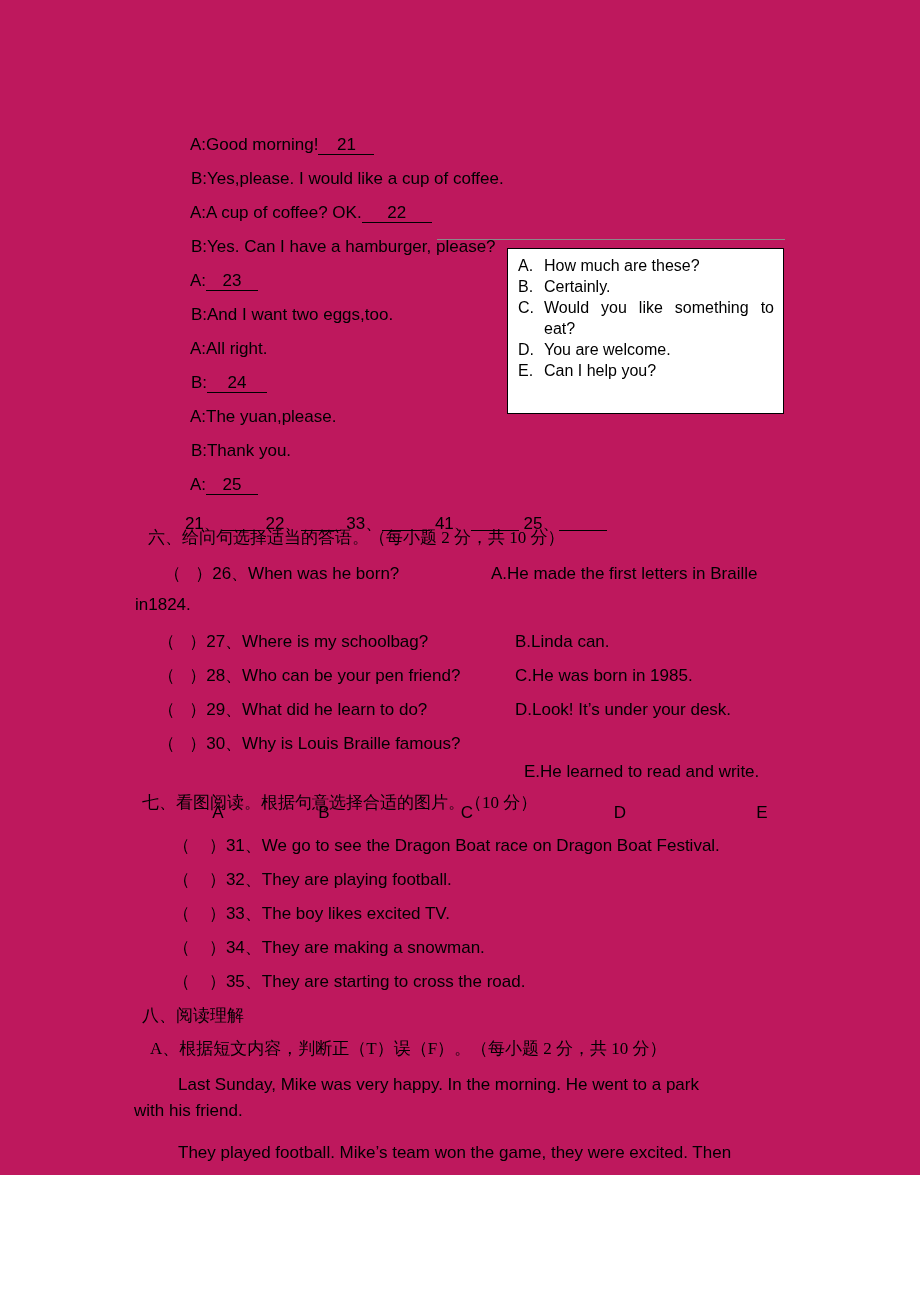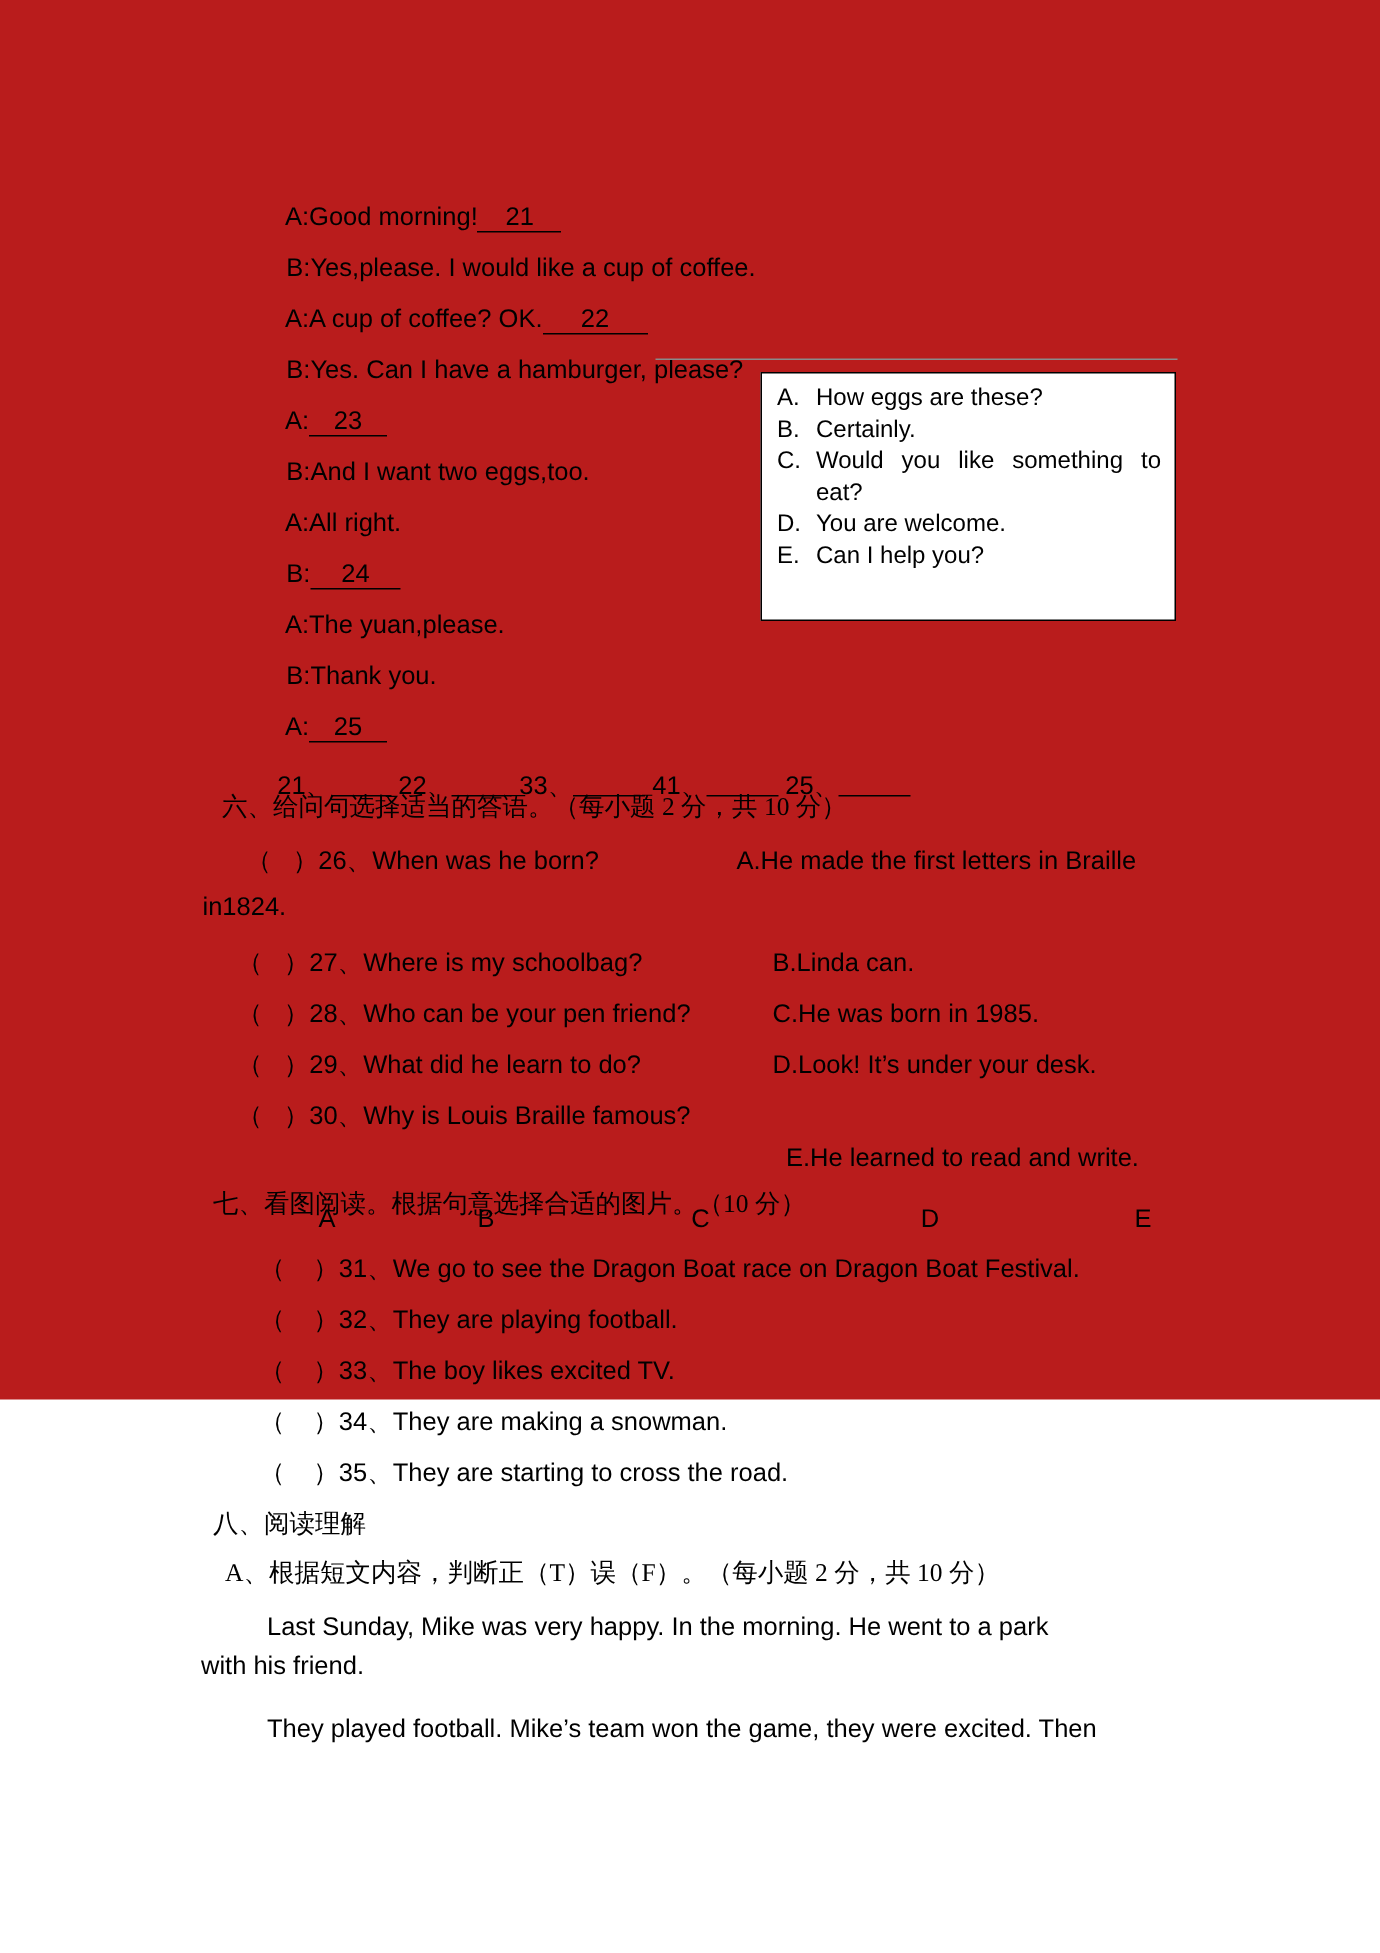--- a/index.html
+++ b/index.html
@@ -13,22 +13,22 @@
     position: relative;
     font-family: "Liberation Sans", sans-serif;
     color: #000000;
     overflow: hidden;
   }
 
   .page {
     position: absolute;
     left: 0; top: 0;
     width: 920px;
-    height: 933px;
-    background: #b91c1c;
+    height: 1175px;
+    background: #be185d;
   }
 
   
   .ln {
     position: absolute;
     font-size: 17px;
     line-height: 18px;
     white-space: pre;
     letter-spacing: 0px;
   }
@@ -153,21 +153,21 @@
 
   <div class="ln" style="left:172px; top:424px;">
     <span>B:Thank you.</span>
   </div>
 
   <div class="ln" style="left:172px; top:458px;">
     <span>A:</span><span class="blank w25">25</span>
   </div>
 
   <div class="optbox" style="left:507px; top:248px; width:277px; height:166px;">
-    <div class="optrow" style="left:10px; top:8px;"><span class="lbl">A.</span><span>How eggs are these?</span></div>
+    <div class="optrow" style="left:10px; top:8px;"><span class="lbl">A.</span><span>How much are these?</span></div>
     <div class="optrow" style="left:10px; top:29px;"><span class="lbl">B.</span><span>Certainly.</span></div>
     <div class="optrow" style="left:10px; top:50px;"><span class="lbl">C.</span></div>
     <div class="optjust" style="left:36px; top:50px; width:230px;">Would you like something to</div>
     <div class="optrow" style="left:36px; top:71px;">eat?</div>
     <div class="optrow" style="left:10px; top:92px;"><span class="lbl">D.</span><span>You are welcome.</span></div>
     <div class="optrow" style="left:10px; top:113px;"><span class="lbl">E.</span><span>Can I help you?</span></div>
   </div>
 
   <div class="ln" style="left:166px; top:497px;">
     <span>21、</span><span class="ansblank"></span><span> </span><span>22、</span><span class="ansblank"></span><span> </span><span>33、</span><span class="ansblank wide"></span><span> </span><span>41、</span><span class="ansblank wide"></span><span> </span><span>25、</span><span class="ansblank wide"></span>

